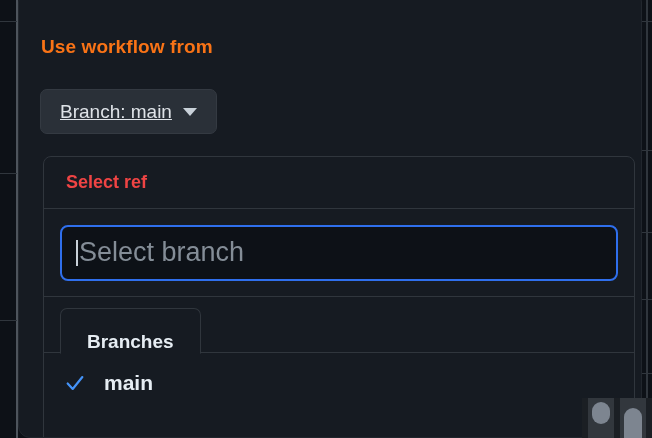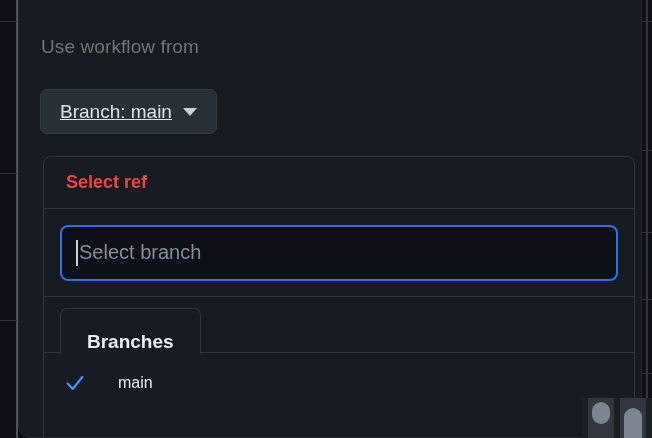--- a/index.html
+++ b/index.html
@@ -75,22 +75,22 @@
     border: 1px solid #21262d;
     box-sizing: border-box;
     overflow: hidden;
   }
 
   .modal-heading {
     position: absolute;
     left: 22px;
     top: 45px;
     font-size: 19px;
-    font-weight: normal;
-    color: #737373;
+    font-weight: bold;
+    color: #f97316;
     letter-spacing: 0.1px;
     white-space: nowrap;
   }
 
   
   .branch-button {
     position: absolute;
     left: 21px;
     top: 98px;
     height: 45px;
@@ -166,21 +166,21 @@
     padding-left: 14px;
     cursor: text;
   }
   .ref-input-caret {
     width: 2px;
     height: 26px;
     background: #c9d1d9;
     margin-right: 1px;
   }
   .ref-input-placeholder {
-    font-size: 20px;
+    font-size: 27px;
     color: #848d97;
     white-space: nowrap;
   }
 
   
   .ref-tabs {
     position: relative;
     height: 56px;
     padding: 10px 16px 0 16px;
     box-sizing: border-box;
@@ -229,25 +229,24 @@
     gap: 18px;
     cursor: pointer;
   }
   .check-icon {
     width: 22px;
     height: 22px;
     flex: 0 0 22px;
     display: block;
   }
   .ref-list-label {
-    font-size: 16px;
-    font-weight: normal;
+    font-size: 21px;
+    font-weight: bold;
     color: #e6edf3;
     white-space: nowrap;
-    margin-left: 14px;
   }
 
   
   .scroll-cluster {
     position: absolute;
     right: 0;
     bottom: 0;
     width: 76px;
     height: 48px;
   }

